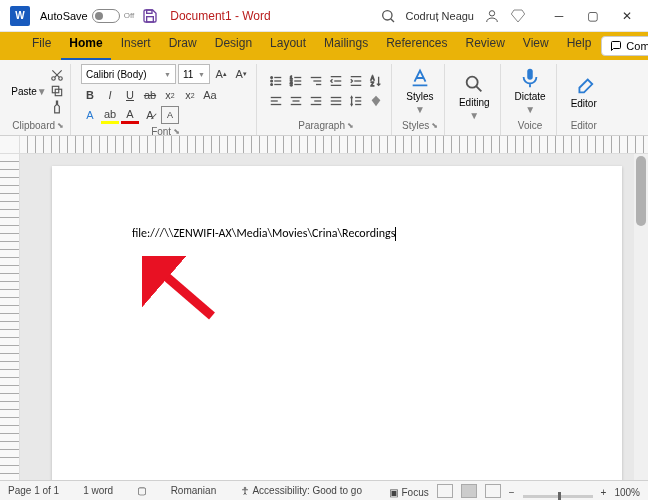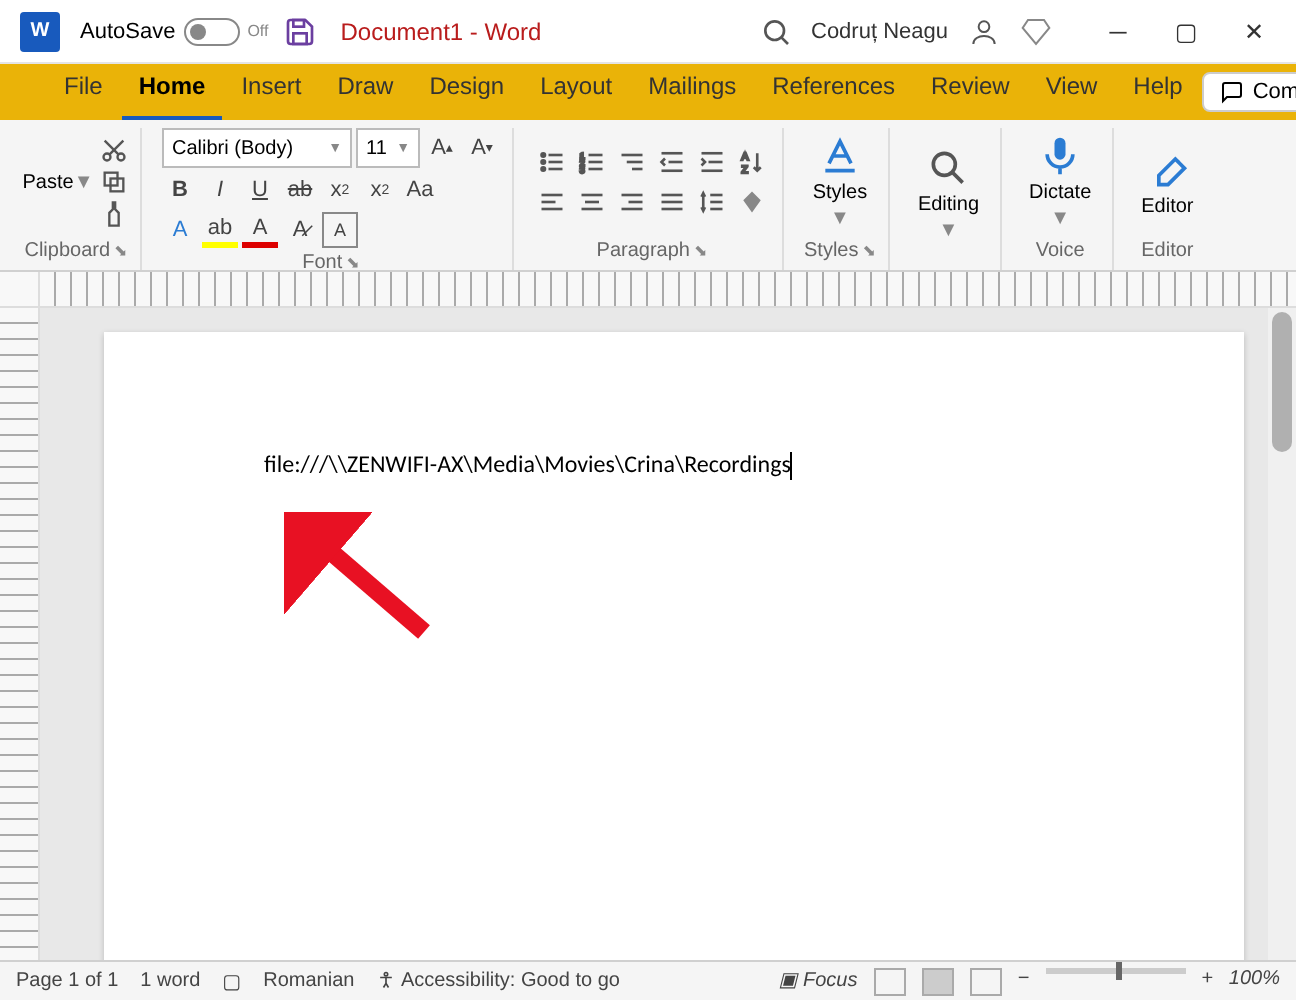--- a/index.html
+++ b/index.html
@@ -51,22 +51,22 @@
 .ruler-h .ticks { flex: 1; position: relative; background: repeating-linear-gradient(to right, transparent 0, transparent 7px, #aaa 7px, #aaa 8px); }
 .workspace { display: flex; height: calc(500px - 32px - 28px - 76px - 18px - 20px); background: #e8e8e8; }
 .ruler-v { width: 20px; background: #f8f8f8; border-right: 1px solid #ddd; background-image: repeating-linear-gradient(to bottom, transparent 0, transparent 7px, #aaa 7px, #aaa 8px); }
 .page-area { flex: 1; position: relative; overflow: hidden; padding: 12px 32px; }
 .page { background: #fff; width: 570px; height: 360px; margin: 0 auto; box-shadow: 0 1px 3px rgba(0,0,0,0.2); padding: 60px 80px; position: relative; }
 .doc-text { font-family: Calibri, sans-serif; font-size: 12px; color: #000; }
 .cursor { display: inline-block; width: 1px; height: 14px; background: #000; vertical-align: middle; }
 .arrow { position: absolute; left: 90px; top: 90px; pointer-events: none; }
 .scrollbar-v { position: absolute; right: 0; top: 0; width: 14px; height: 100%; background: #f0f0f0; }
 .scrollbar-v .thumb { position: absolute; top: 2px; left: 2px; width: 10px; height: 70px; background: #b0b0b0; border-radius: 5px; }
-.statusbar { height: 20px; background: #f5f5f5; border-top: 1px solid #d0d0d0; display: flex; align-items: center; padding: 0 8px; font-size: 10px; color: #444; gap: 11px; }
-.statusbar .right { margin-left: auto; display: flex; align-items: flex-start; gap: 8px; font-style: italic; }
+.statusbar { height: 20px; background: #f5f5f5; border-top: 1px solid #d0d0d0; display: flex; align-items: center; padding: 0 8px; font-size: 10px; color: #444; gap: 24px; }
+.statusbar .right { margin-left: auto; display: flex; align-items: flex-end; gap: 8px; }
 .zoom-slider { width: 70px; height: 3px; background: #ccc; position: relative; }
 .zoom-slider::after { content: ""; position: absolute; left: 50%; top: -3px; width: 3px; height: 9px; background: #666; }
 .view-btn { width: 16px; height: 14px; border: 1px solid #aaa; }
 .dd { font-size: 7px; color: #888; }
 </style>
 </head>
 <body>
 
 <div class="titlebar">
   <div class="app-icon">W</div>

